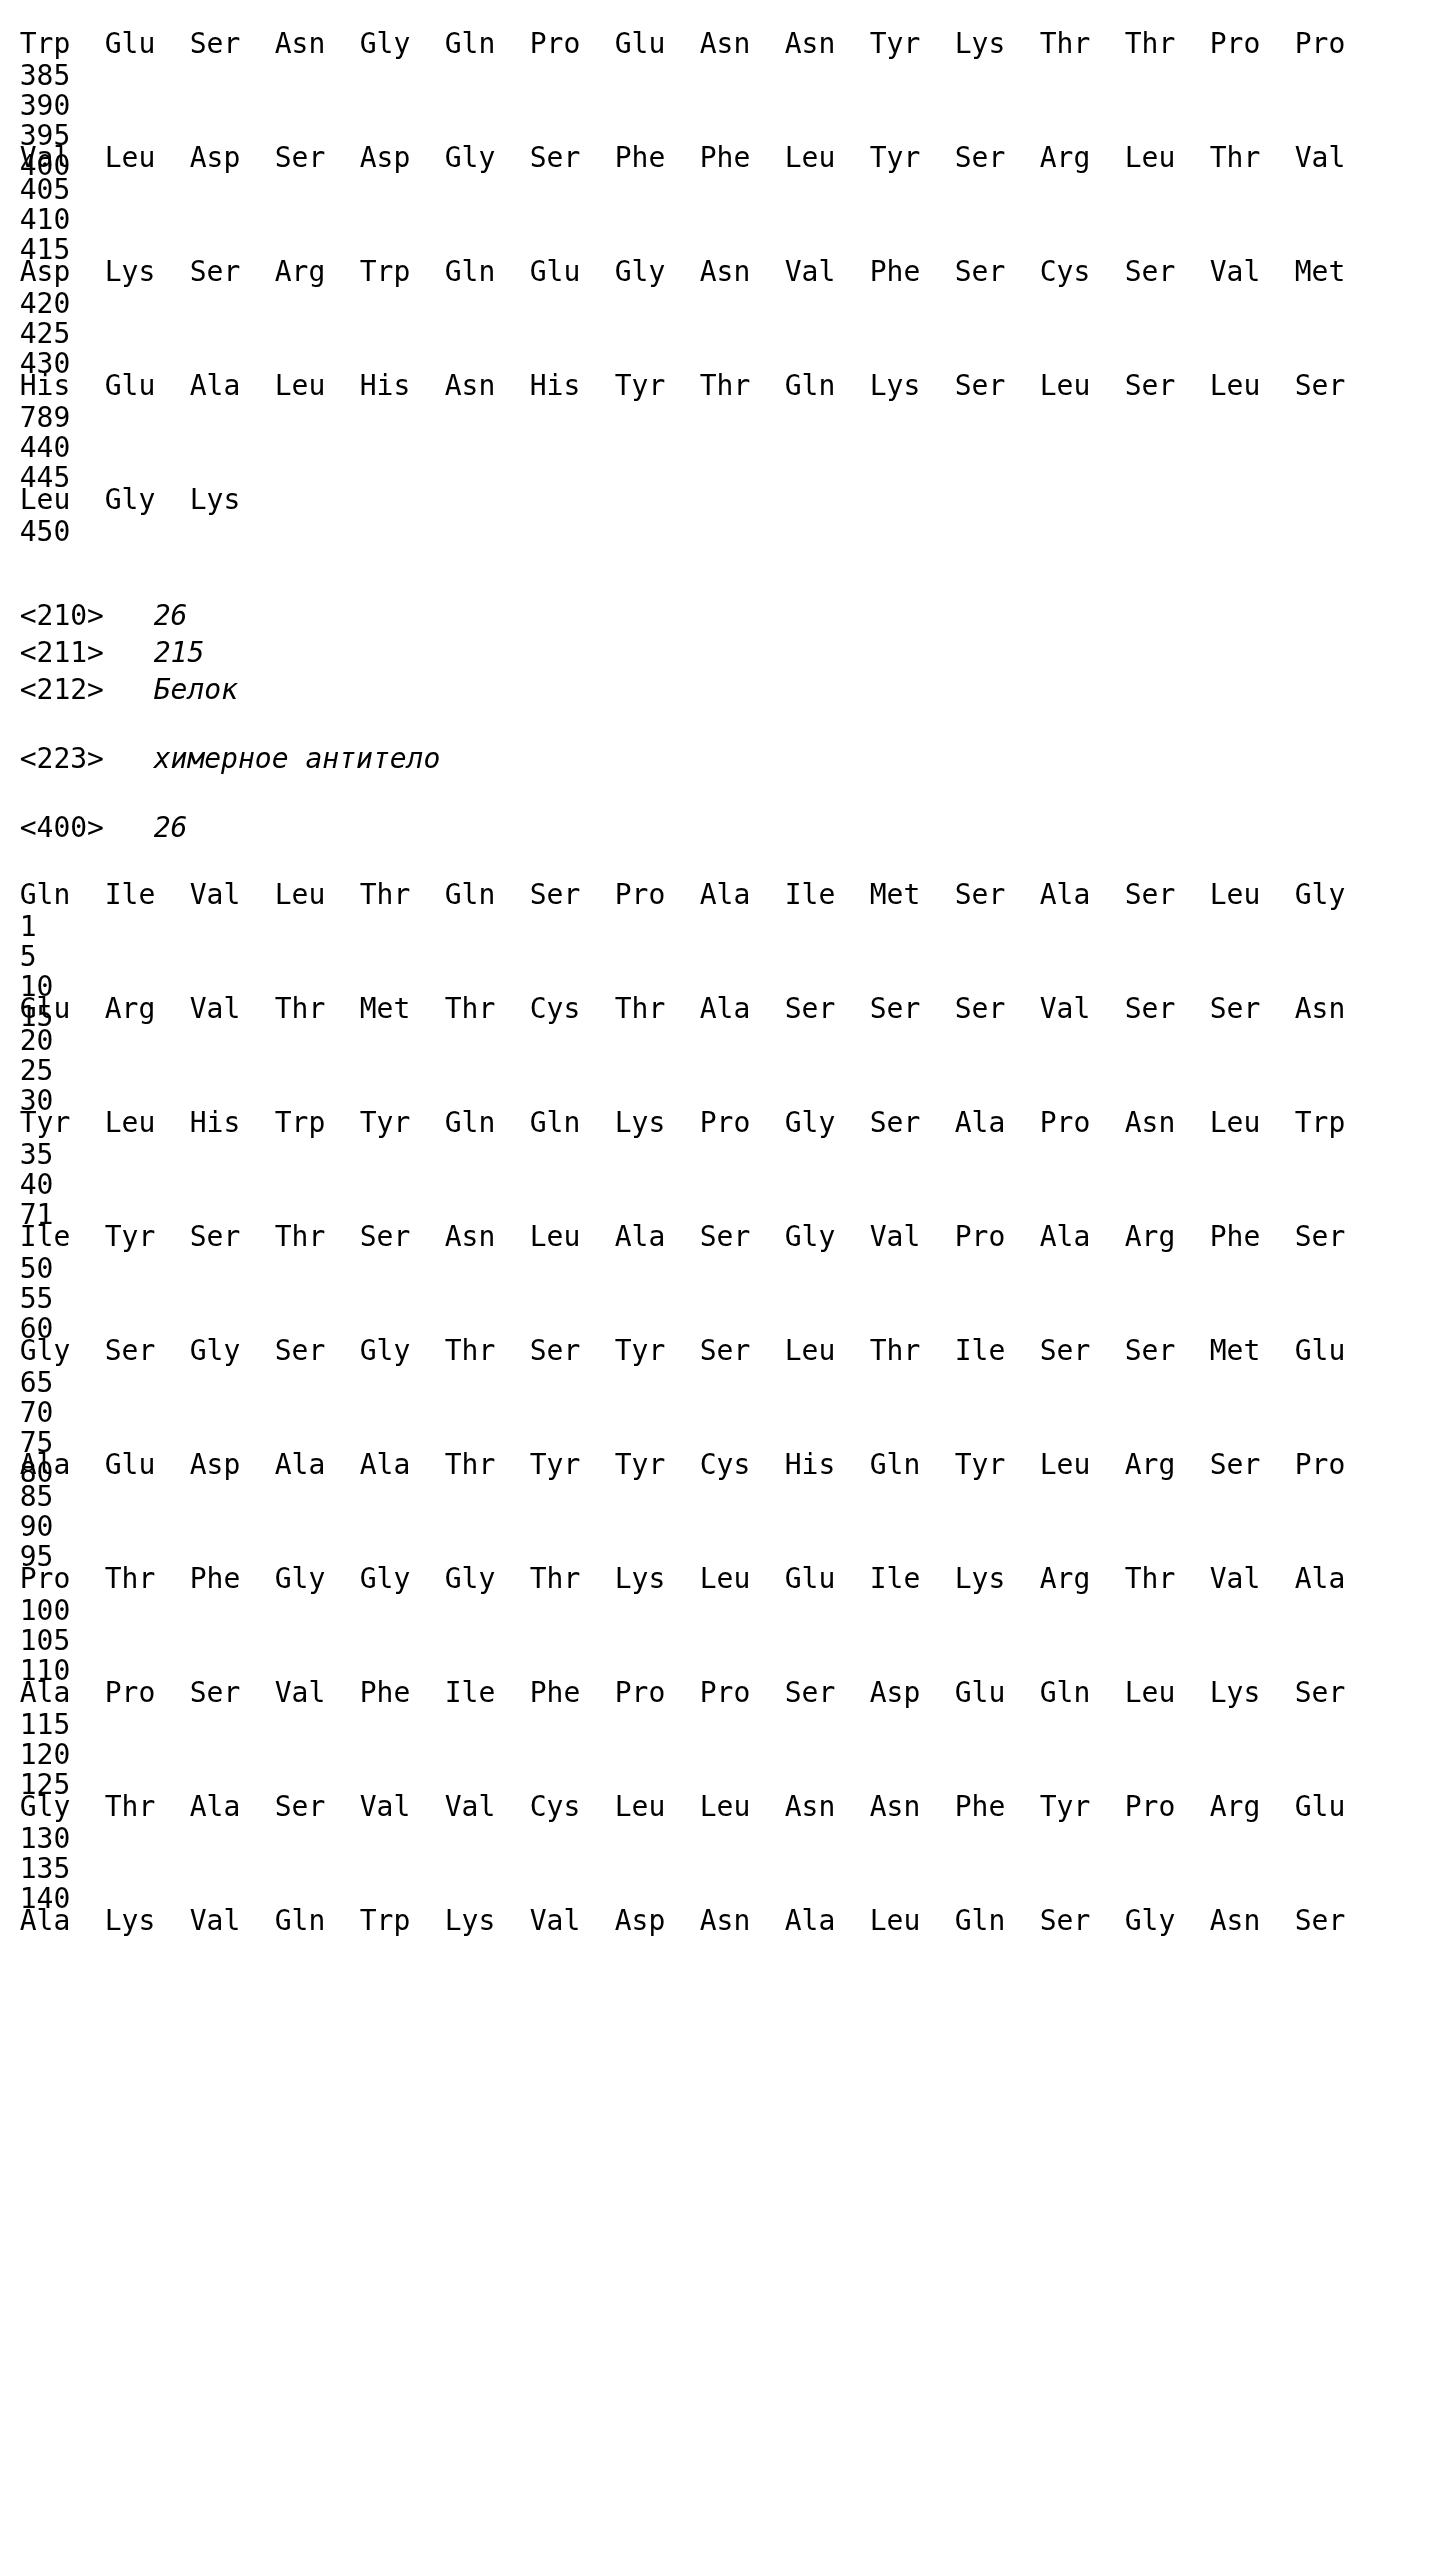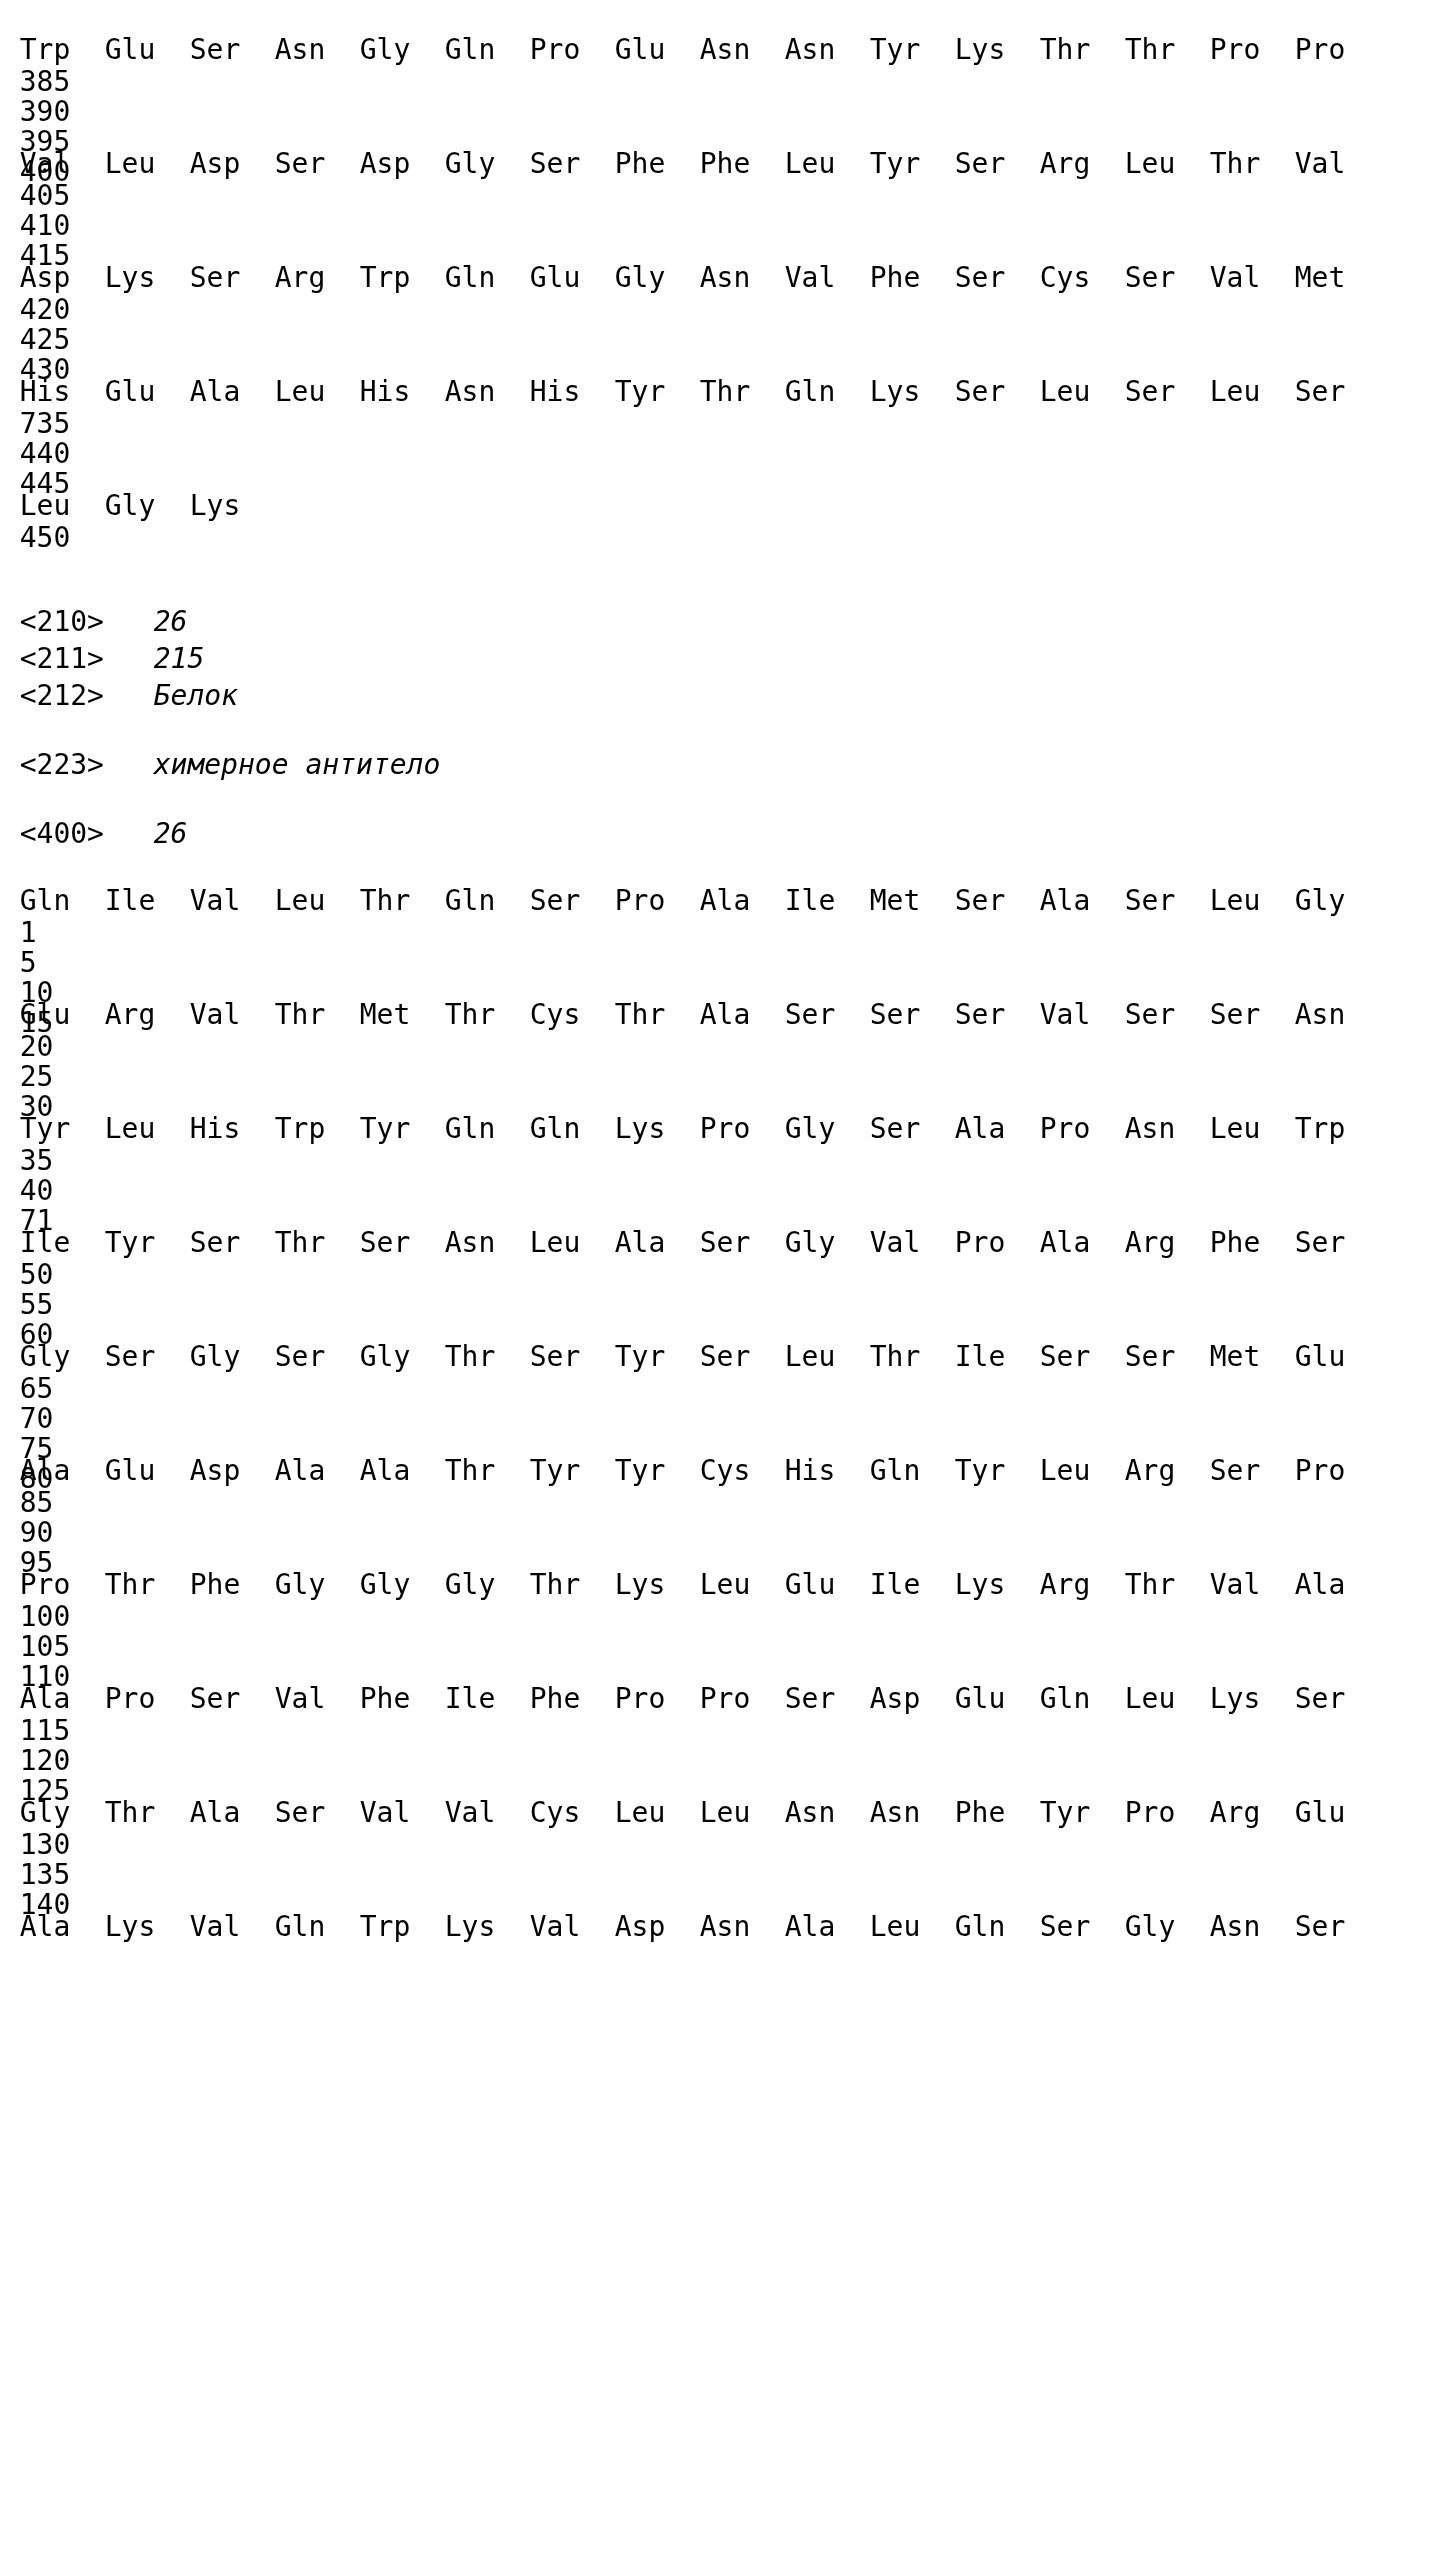--- a/index.html
+++ b/index.html
@@ -18,21 +18,21 @@
     width: 1455px;
     min-height: 2550px;
     padding: 0;
     box-sizing: border-box;
   }
   .content {
     padding: 9px 0 0 19.7px;
   }
   
   .seq-block {
-    margin: 17px 0 50px 0;
+    margin: 11px 0 50px 0;
   }
   .seq-row {
     display: flex;
     flex-direction: row;
     align-items: flex-end;
     height: 34px;
   }
   .num-row {
     display: flex;
     flex-direction: column;
@@ -212,21 +212,21 @@
             <div class="res-cell">Lys</div>
             <div class="res-cell">Ser</div>
             <div class="res-cell">Leu</div>
             <div class="res-cell">Ser</div>
             <div class="res-cell">Leu</div>
             <div class="res-cell">Ser</div>
           </div>
           <div class="num-row">
             <div class="num-cell"></div>
             <div class="num-cell"></div>
-            <div class="num-cell">735</div>
+            <div class="num-cell">789</div>
             <div class="num-cell"></div>
             <div class="num-cell"></div>
             <div class="num-cell"></div>
             <div class="num-cell"></div>
             <div class="num-cell">440</div>
             <div class="num-cell"></div>
             <div class="num-cell"></div>
             <div class="num-cell"></div>
             <div class="num-cell"></div>
             <div class="num-cell">445</div>

